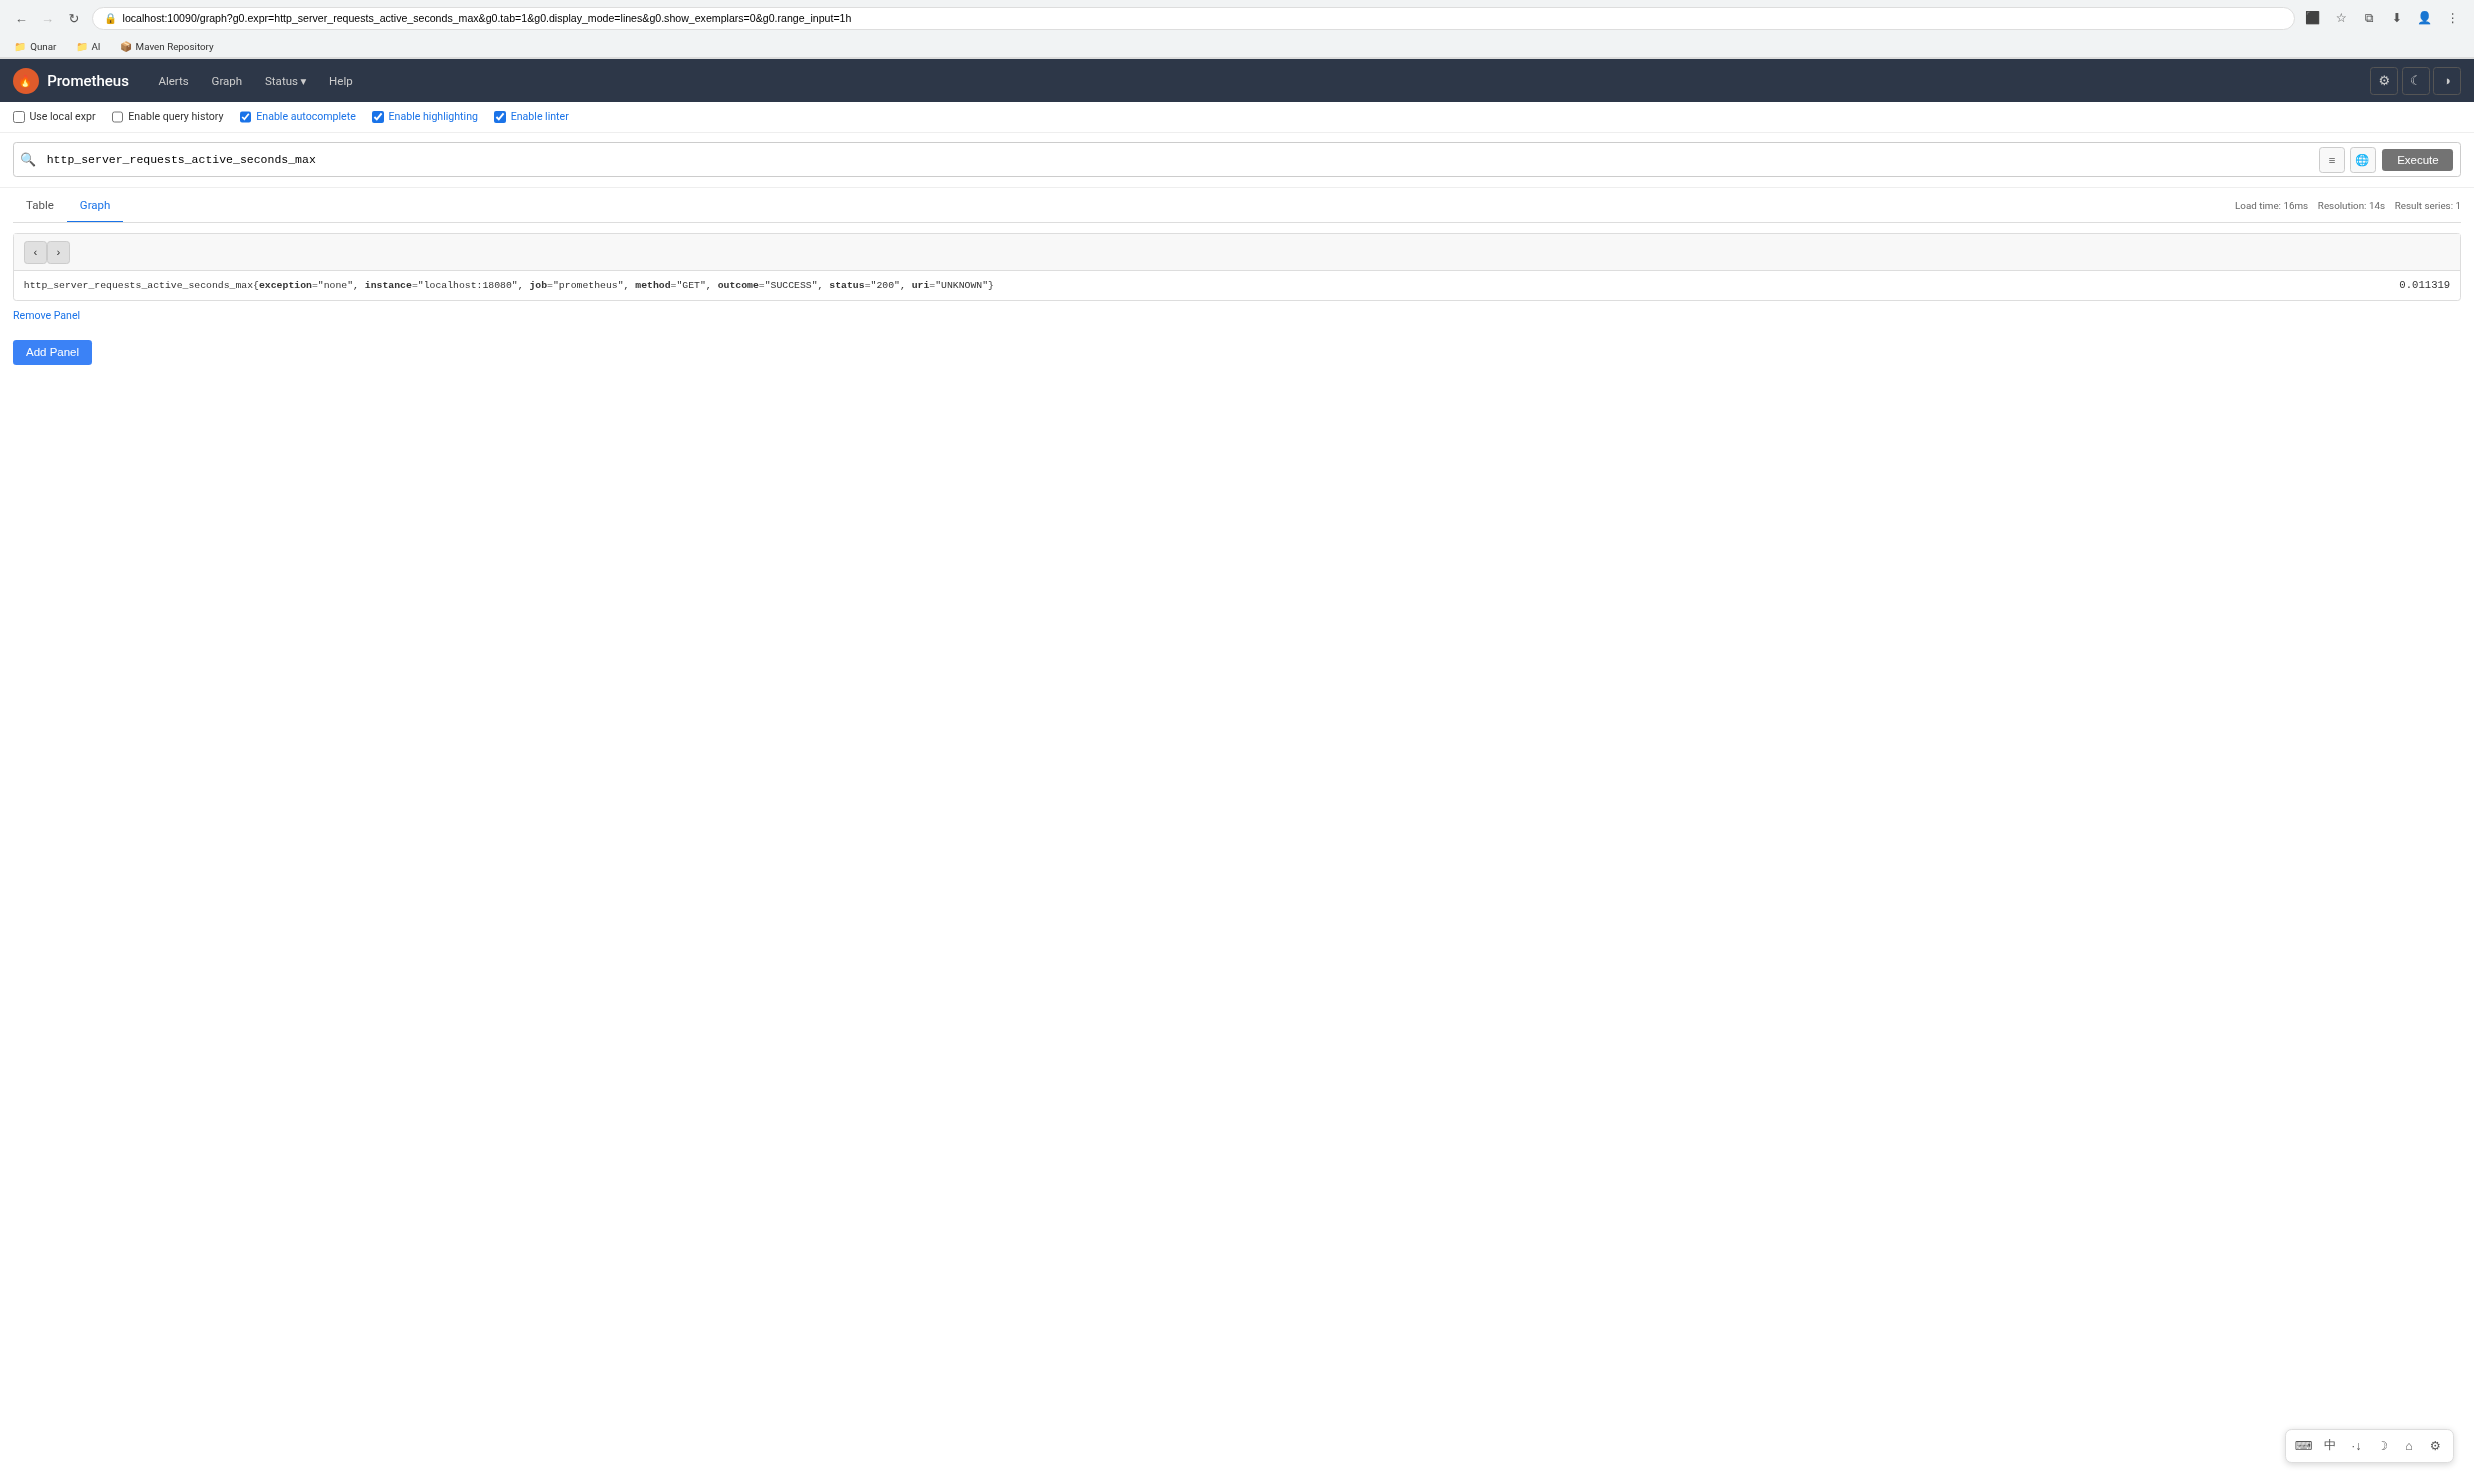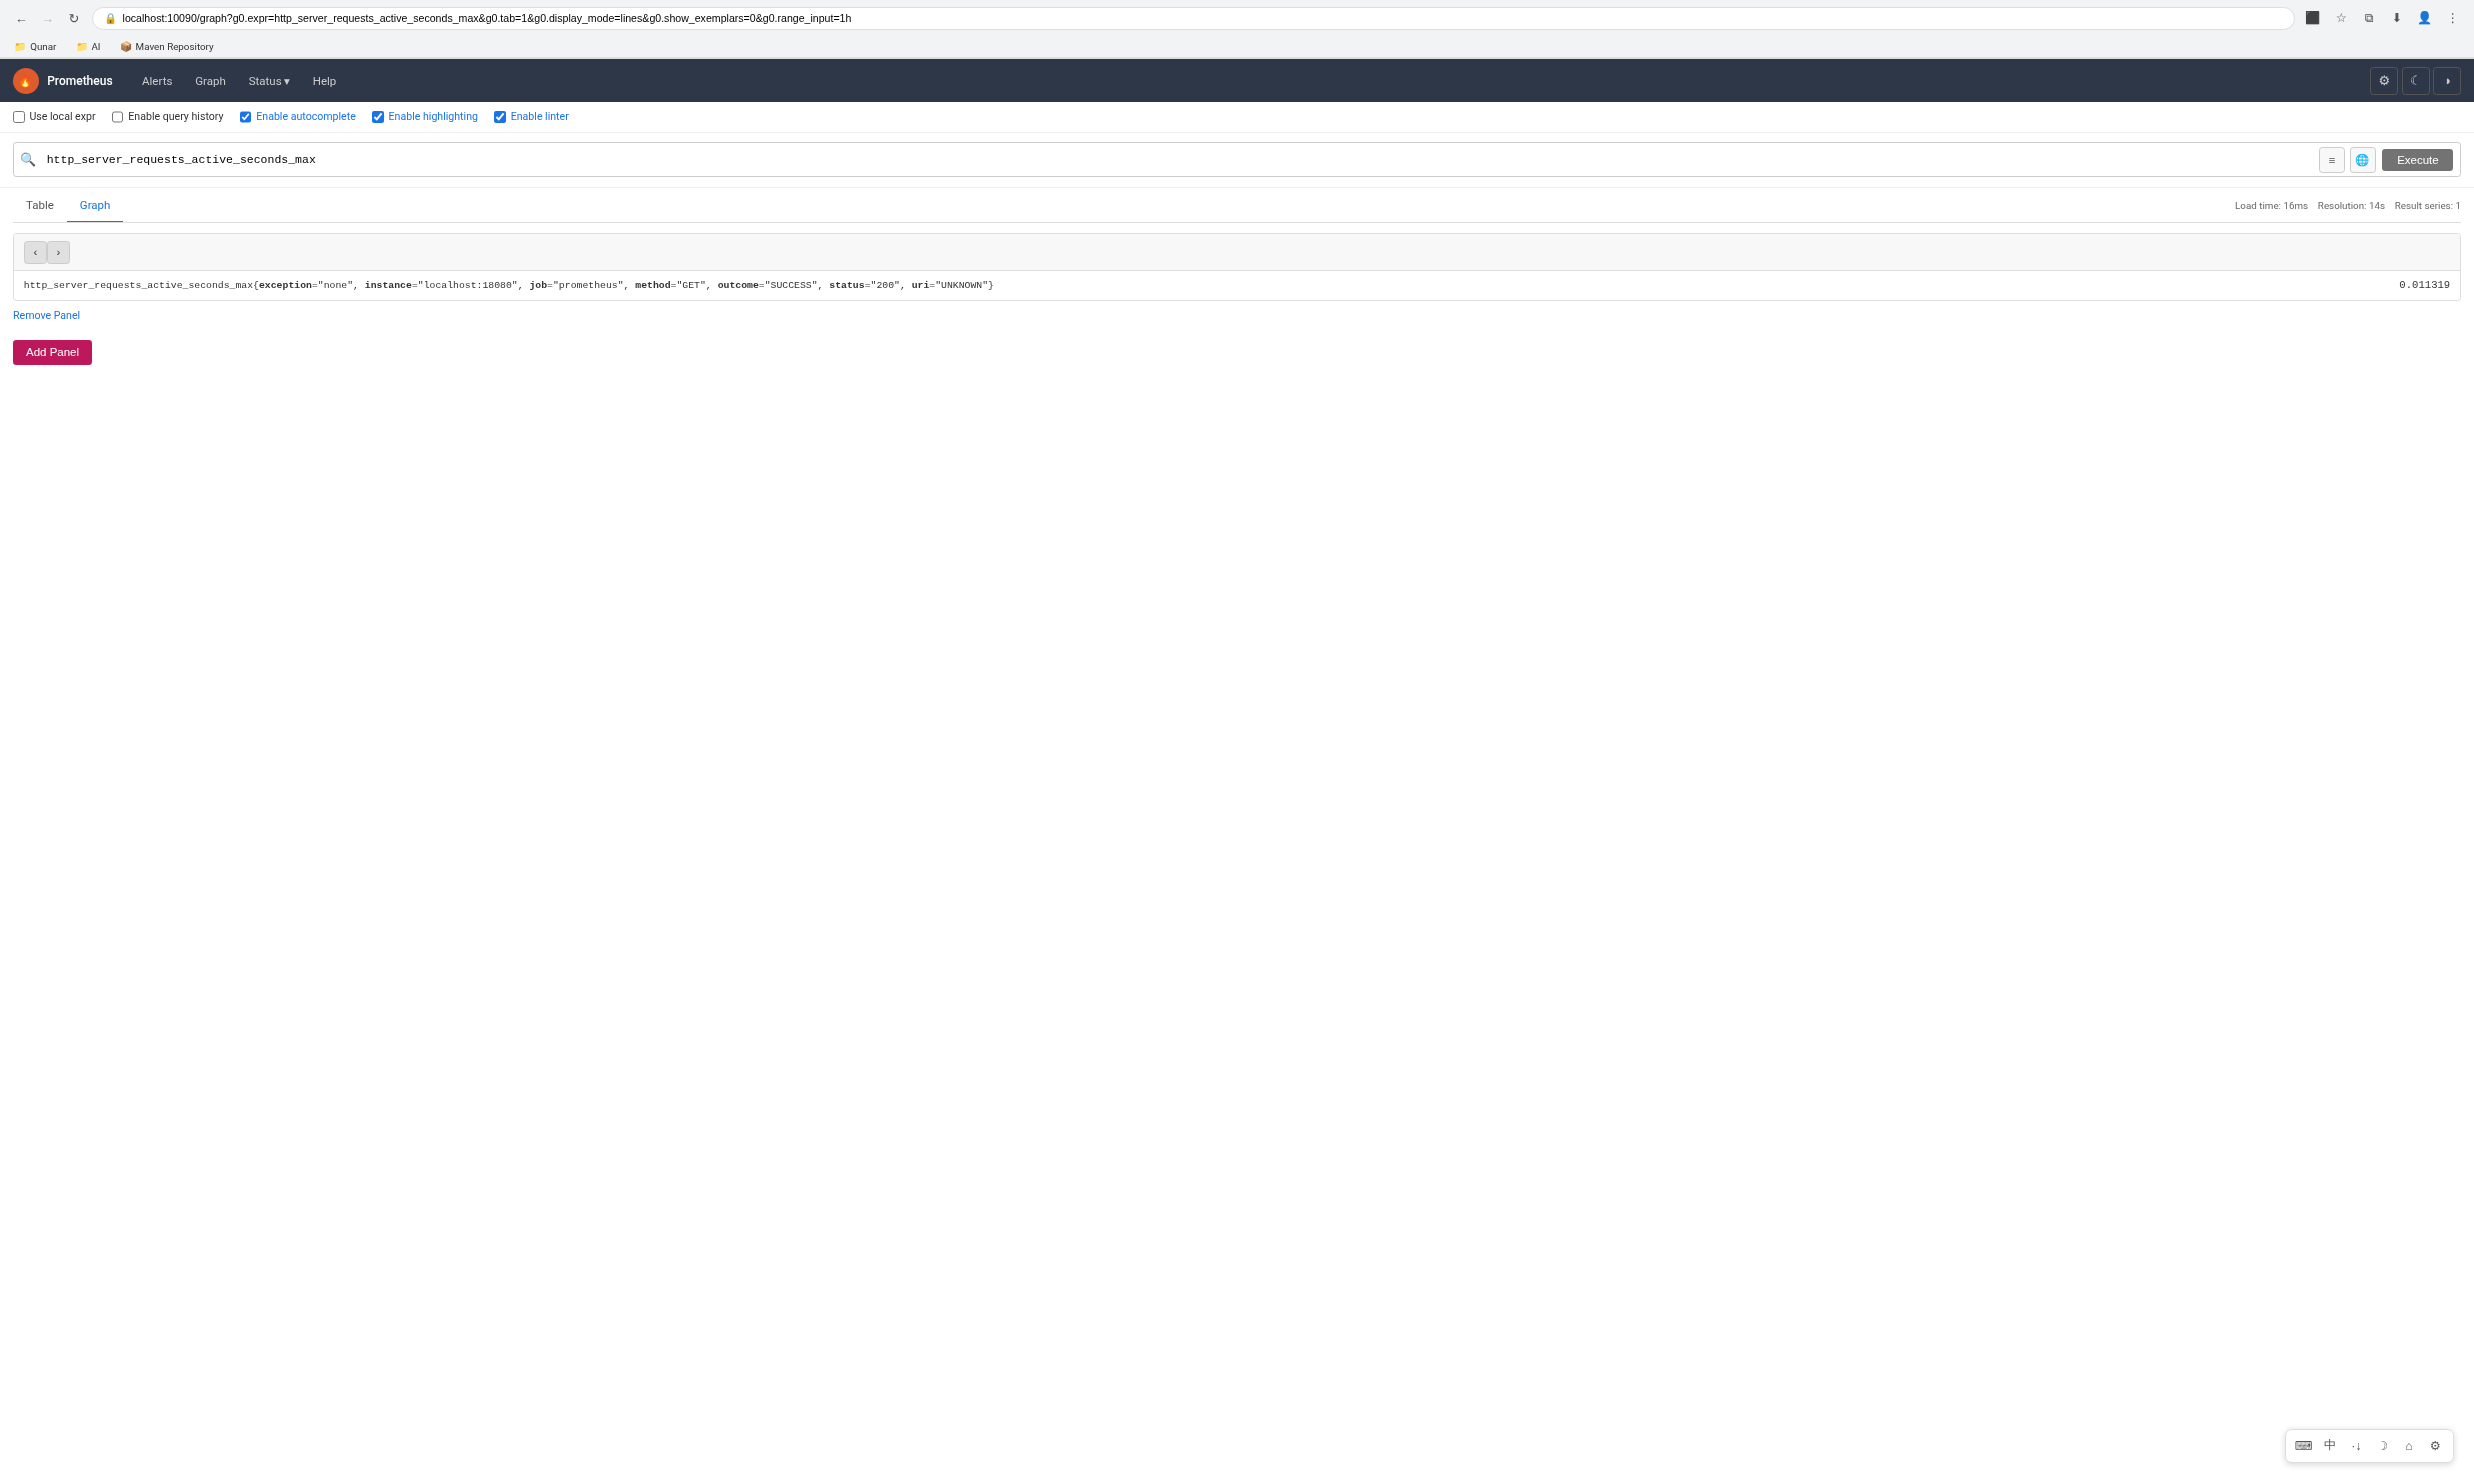--- a/index.html
+++ b/index.html
@@ -21,21 +21,21 @@
     .bookmark-item { display: flex; align-items: center; gap: 3.3px; font-size: 9.8px; color: #333; cursor: pointer; padding: 1.6px 4.9px; border-radius: 3.3px; }
     .bookmark-icon { font-size: 9.8px; }
 
     
     .app { background: #fff; min-height: calc(100vh - 66px); }
 
     
     .navbar { background: #2d3748; color: #fff; display: flex; align-items: center; padding: 0 13px; height: 43px; }
     .navbar-brand { display: flex; align-items: center; gap: 8.2px; margin-right: 19.7px; }
     .navbar-logo { width: 26px; height: 26px; background: #e05b2b; border-radius: 50%; display: flex; align-items: center; justify-content: center; font-size: 11.5px; color: white; font-weight: bold; }
-    .navbar-title { font-size: 12px; font-weight: 500; color: #fff; }
+    .navbar-title { font-size: 15px; font-weight: 500; color: #fff; }
     .navbar-links { display: flex; gap: 3.3px; align-items: center; }
     .navbar-link { color: #ccc; text-decoration: none; padding: 6.6px 9.8px; border-radius: 3.3px; font-size: 11.5px; cursor: pointer; }
     .navbar-link.has-dropdown { display: flex; align-items: center; gap: 2.5px; }
     .navbar-spacer { flex: 1; }
     .navbar-icons { display: flex; gap: 3.3px; }
     .navbar-icon-btn { width: 28px; height: 28px; border-radius: 3.3px; border: 0.8px solid #555; background: none; color: #ccc; cursor: pointer; display: flex; align-items: center; justify-content: center; font-size: 13px; }
 
     
     .settings-bar { display: flex; align-items: center; padding: 8.2px 13px; gap: 16.4px; background: #fff; border-bottom: 0.8px solid #eee; }
     .settings-item { display: flex; align-items: center; gap: 4.9px; font-size: 10.6px; cursor: pointer; }
@@ -69,21 +69,21 @@
     .result-row { display: flex; align-items: center; padding: 8.2px 9.8px; border-bottom: 0.8px solid #f0f0f0; font-size: 10.6px; }
     .result-row:last-child { border-bottom: none; }
     .result-metric { flex: 1; font-family: 'Courier New', monospace; font-size: 9.8px; color: #333; }
     .result-metric .metric-name { color: #333; }
     .result-metric .label-key { font-weight: bold; color: #333; }
     .result-value { font-family: 'Courier New', monospace; font-size: 10.6px; color: #333; min-width: 66px; text-align: right; }
 
     
     .panel-actions { display: flex; justify-content: flex-start; padding: 8.2px 0; }
     .remove-panel-link { color: #1a73e8; font-size: 10.6px; cursor: pointer; text-decoration: none; }
-    .add-panel-btn { background: #be185d; color: #fff; border: none; border-radius: 3.3px; padding: 6.6px 13px; font-size: 11.5px; cursor: pointer; font-weight: 500; margin: 9.8px 13px; }
+    .add-panel-btn { background: #3b82f6; color: #fff; border: none; border-radius: 3.3px; padding: 6.6px 13px; font-size: 11.5px; cursor: pointer; font-weight: 500; margin: 9.8px 13px; }
 
     
     .floating-toolbar { position: fixed; bottom: 19.7px; right: 19.7px; background: #fff; border: 0.8px solid #ddd; border-radius: 6.6px; display: flex; padding: 4.9px 6.6px; gap: 3.3px; box-shadow: 0 1.6px 6.6px rgba(0,0,0,0.15); }
     .float-btn { width: 23px; height: 23px; border: none; background: none; cursor: pointer; display: flex; align-items: center; justify-content: center; font-size: 12.3px; color: #555; border-radius: 3.3px; }
   </style>
 </head>
 <body>
 
 <div class="browser-chrome">
   <div class="browser-toolbar">

